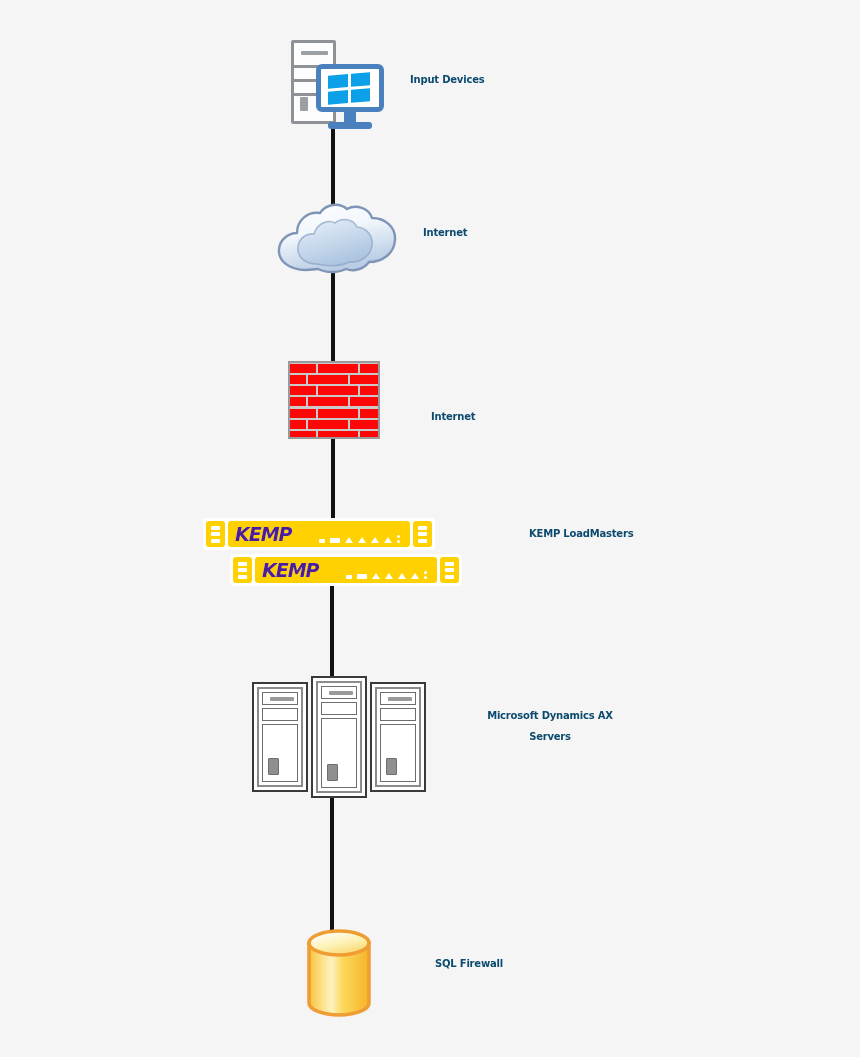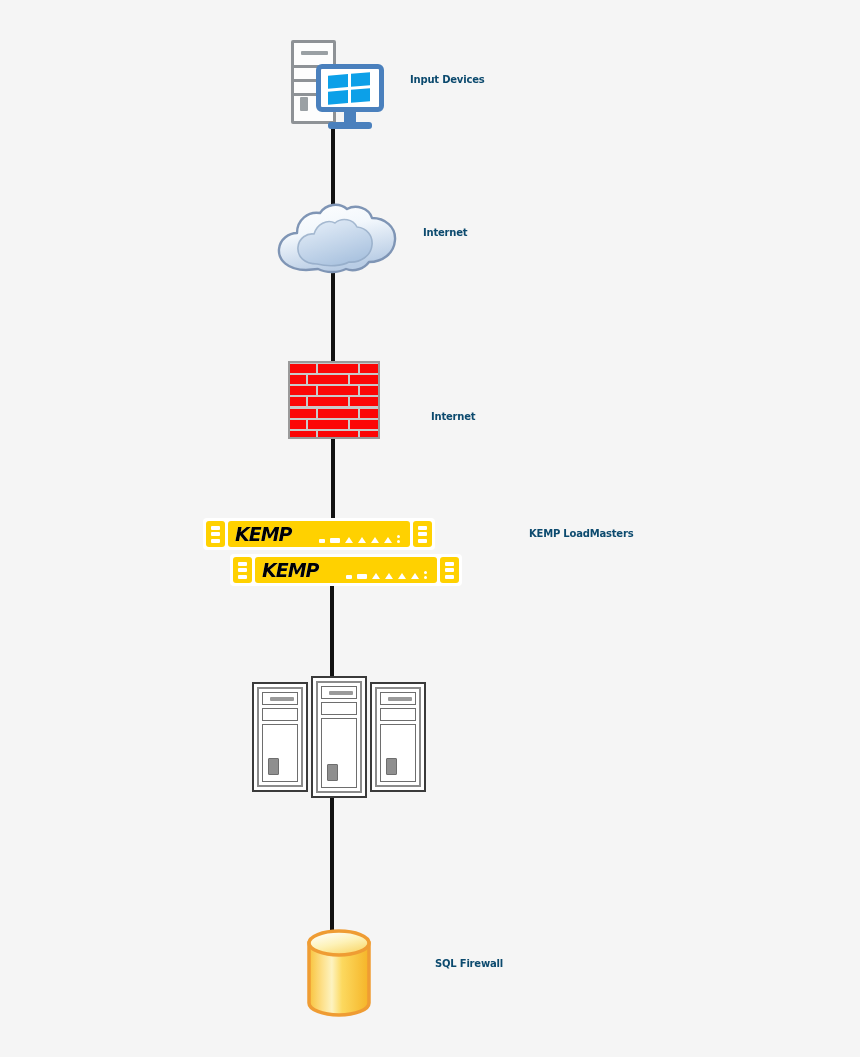--- a/index.html
+++ b/index.html
@@ -109,21 +109,21 @@
     padding: 2px 0;
   }
   .kemp-ear i { display: block; width: 9px; height: 4px; background: #ffffff; border-radius: 1px; }
   .kemp-body {
     flex: 1; background: #ffd100; border-radius: 3px; position: relative;
     display: flex; align-items: center;
   }
   .kemp-logo {
     font-family: "DejaVu Sans", "Liberation Sans", sans-serif;
     font-weight: bold; font-style: italic;
-    font-size: 19px; color: #000000; letter-spacing: -1px;
+    font-size: 19px; color: #4c1d95; letter-spacing: -1px;
     margin-left: 7px; line-height: 1;
     text-shadow: 0 0 0 #fff;
   }
   .kemp-leds {
     position: absolute; right: 10px; bottom: 4px;
     display: flex; align-items: flex-end; gap: 5px;
   }
   .led-sq { width: 6px; height: 4px; background: #ffffff; border-radius: 1px; }
   .led-bar { width: 10px; height: 5px; background: #ffffff; border-radius: 1px; }
   .led-tri {
@@ -328,20 +328,21 @@
       <div class="srv-face"></div>
     </div>
   </div>
   <div class="srv" style="left:370px; top:682px;">
     <div class="srv-inner">
       <div class="srv-bay with-slot"></div>
       <div class="srv-bay"></div>
       <div class="srv-face"></div>
     </div>
   </div>
+  <div class="node-label two-line" style="left:465px; top:705px;">Microsoft Dynamics AX Servers</div>
 
   <div class="db-wrap">
     <svg width="68" height="90" viewBox="0 0 68 90">
       <defs>
         <linearGradient id="dbBody" x1="0" y1="0" x2="1" y2="0">
           <stop offset="0%" stop-color="#f8c33c"></stop>
           <stop offset="22%" stop-color="#fde08a"></stop>
           <stop offset="38%" stop-color="#fdf3c0"></stop>
           <stop offset="55%" stop-color="#fcd95f"></stop>
           <stop offset="100%" stop-color="#f5b427"></stop>

